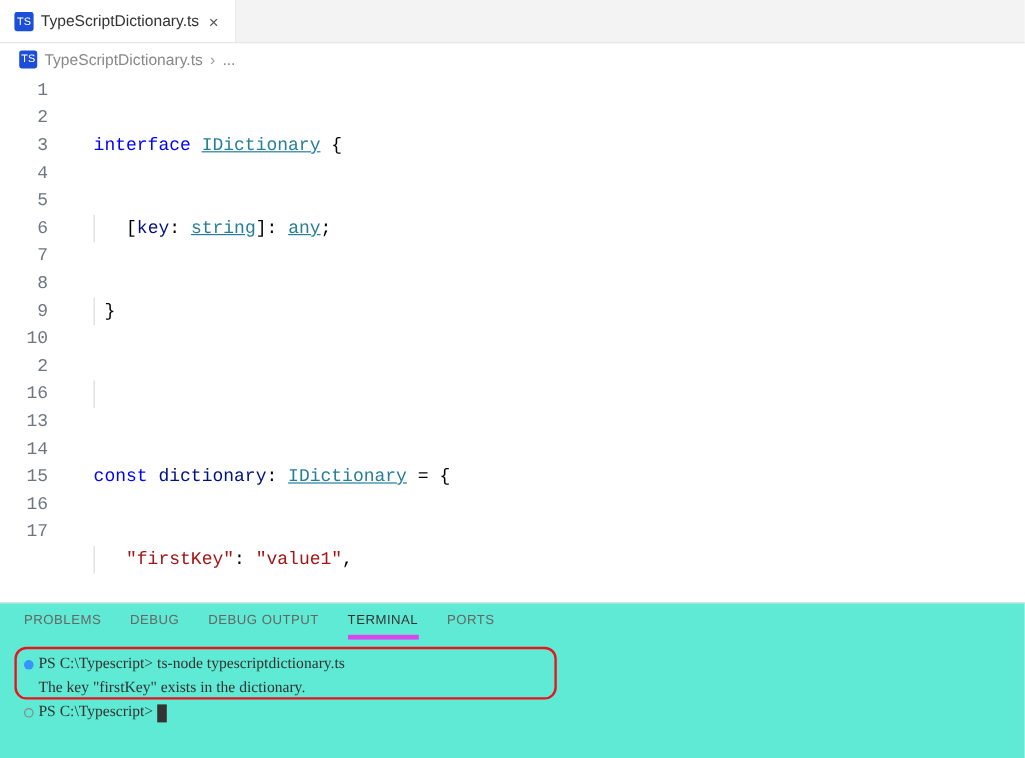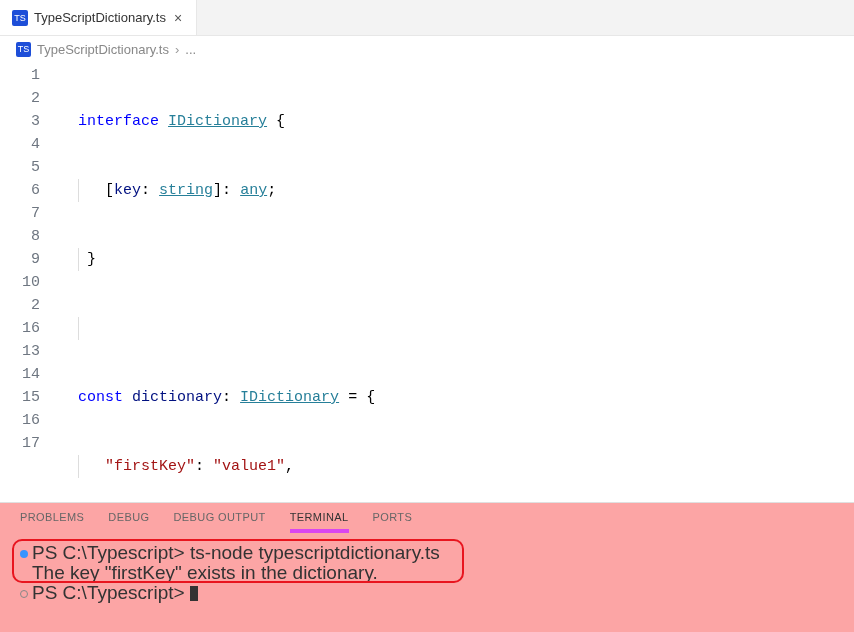--- a/index.html
+++ b/index.html
@@ -87,43 +87,43 @@
 }
 .kw { color: #0000ff; text-align: center; }
 .type { color: #267f99; text-decoration: underline; }
 .var { color: #001080; }
 .str { color: #a31515; }
 .punct { color: #000; }
 .panel {
   border-top: 1px solid #e0e0e0;
   display: flex;
   flex-direction: column;
-  background: #fca5a5;
+  background: #5eead4;
   height: 130px;
 }
 .panel-tabs {
   display: flex;
   gap: 24px;
   padding: 8px 20px 0;
   font-size: 11px;
   letter-spacing: 0.4px;
   color: #666;
 }
 .panel-tab {
   padding-bottom: 6px;
   cursor: pointer;
   border-bottom: 1px solid transparent;
 }
 .panel-tab.active {
   color: #333;
   border-bottom: 4px solid #d946ef;
 }
 .terminal {
-  font-family: Liberation Sans, sans-serif;
-  font-size: 19px;
+  font-family: Liberation Serif, serif;
+  font-size: 13px;
   line-height: 20px;
   padding: 10px 20px;
   color: #333;
   position: relative;
 }
 .term-line { white-space: pre; }
 .prompt-dot {
   display: inline-block;
   width: 8px; height: 8px;
   border-radius: 50%;

